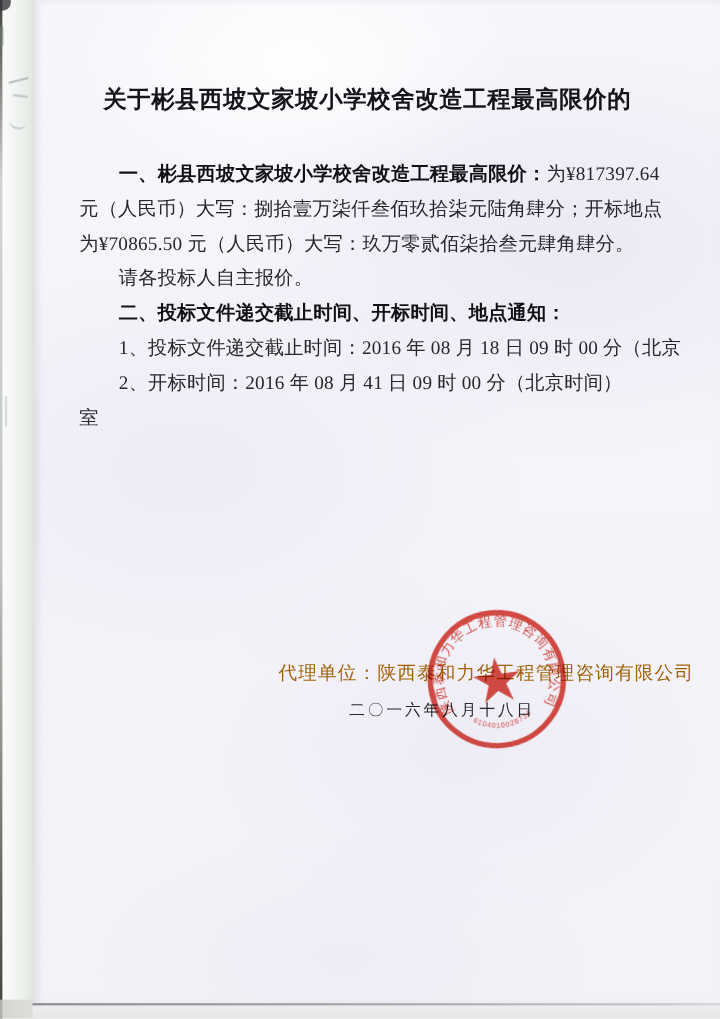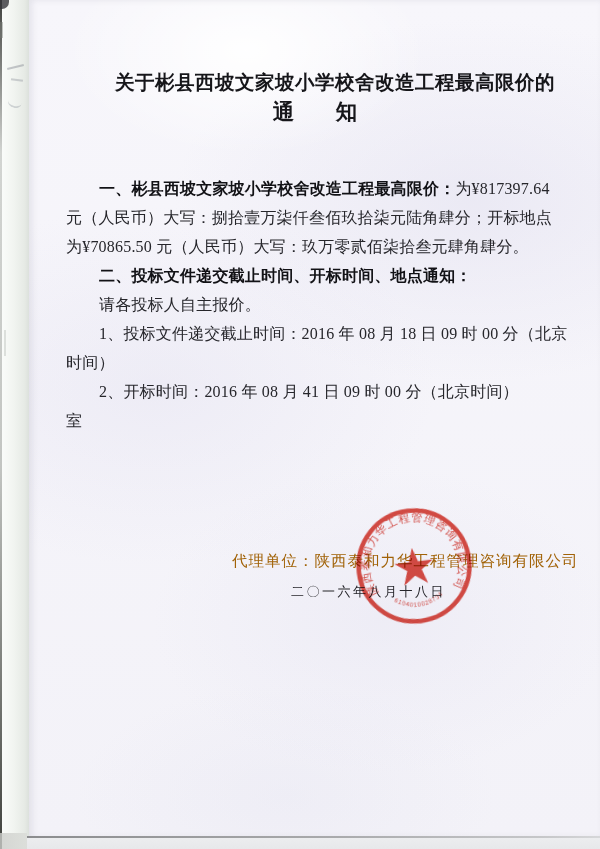--- a/index.html
+++ b/index.html
@@ -48,36 +48,35 @@
   .corner-mark-tl { position:absolute; left:0; top:0; width:9px; height:9px; background:#34363a; border-radius:0 0 7px 0; opacity:.8; }
   .corner-mark-tl2 { position:absolute; left:0; top:22px; width:3px; height:16px; background:#7b7f78; opacity:.45; }
   .smudge-a { position:absolute; left:7px; top:66px; width:17px; height:2px; background:#8f949c; transform:rotate(-14deg); opacity:.5; }
   .smudge-b { position:absolute; left:11px; top:79px; width:12px; height:2px; background:#989da5; transform:rotate(8deg); opacity:.45; }
   .smudge-c { position:absolute; left:8px; top:96px; width:14px; height:10px; border-bottom:2px solid #9aa0a8; border-radius:50%; transform:rotate(12deg); opacity:.4; }
   .smudge-d { position:absolute; left:4px; top:330px; width:2px; height:26px; background:#aab0a9; opacity:.35; }
   .corner-mark-bl { position:absolute; left:0; top:833px; width:27px; height:16px; background:linear-gradient(90deg,#caccc8,#dadcd8); opacity:.8; }
 
   
   .title1 {
-    position:absolute; left:81px; top:69px; width:508px; text-align:center;
+    position:absolute; left:52px; top:69px; width:508px; text-align:center;
     font-family:"Liberation Sans","DejaVu Sans",sans-serif;
     font-weight:bold; font-size:19.5px; letter-spacing:.5px; color:#16161a;
     white-space:nowrap;
   }
   .title2 {
     position:absolute; left:66px; top:97px; width:508px; text-align:center;
     font-family:"Liberation Sans","DejaVu Sans",sans-serif;
     font-weight:bold; font-size:21.5px; letter-spacing:10px; color:#16161a;
   }
 
   .body-block {
     position:absolute; left:66px; top:131px; width:510px;
     font-size:16px; line-height:29px; color:#26262b;
     letter-spacing:.2px;
-    margin-top:43px;
   }
   .line { white-space:nowrap; }
   .ind { text-indent:33px; }
   .bold {
     font-family:"Liberation Sans","DejaVu Sans",sans-serif;
     font-weight:bold; color:#121216;
   }
 
   .sig-agency {
     position:absolute; left:232px; top:551px;
@@ -112,30 +111,28 @@
   <div class="paper"></div>
 
   <div class="corner-mark-tl"></div>
   <div class="corner-mark-tl2"></div>
   <div class="smudge-a"></div>
   <div class="smudge-b"></div>
   <div class="smudge-c"></div>
   <div class="smudge-d"></div>
 
   <div class="title1">关于彬县西坡文家坡小学校舍改造工程最高限价的</div>
-  <div class="title2">通　知</div>
 
   <div class="body-block">
     <div class="line ind"><span class="bold">一、彬县西坡文家坡小学校舍改造工程最高限价：</span><span>为¥817397.64</span></div>
     <div class="line">元（人民币）大写：捌拾壹万柒仟叁佰玖拾柒元陆角肆分；开标地点</div>
     <div class="line">为¥70865.50 元（人民币）大写：玖万零贰佰柒拾叁元肆角肆分。</div>
+    <div class="line ind">请各投标人自主报价。</div>
     <div class="line ind bold">二、投标文件递交截止时间、开标时间、地点通知：</div>
-    <div class="line ind">请各投标人自主报价。</div>
     <div class="line ind">1、投标文件递交截止时间：2016 年 08 月 18 日 09 时 00 分（北京</div>
-    <div class="line">时间）</div>
     <div class="line ind">2、开标时间：2016 年 08 月 41 日 09 时 00 分（北京时间）</div>
     <div class="line">室</div>
   </div>
 
   <div class="sig-agency">代理单位：陕西泰和力华工程管理咨询有限公司</div>
   <div class="sig-date">二〇一六年八月十八日</div>
 
   <svg class="seal" viewBox="0 0 120 120" aria-hidden="true">
     <defs>
       <path id="sealTopArc" d="M 21.9 82 A 44 44 0 1 1 98.1 82" fill="none"></path>

